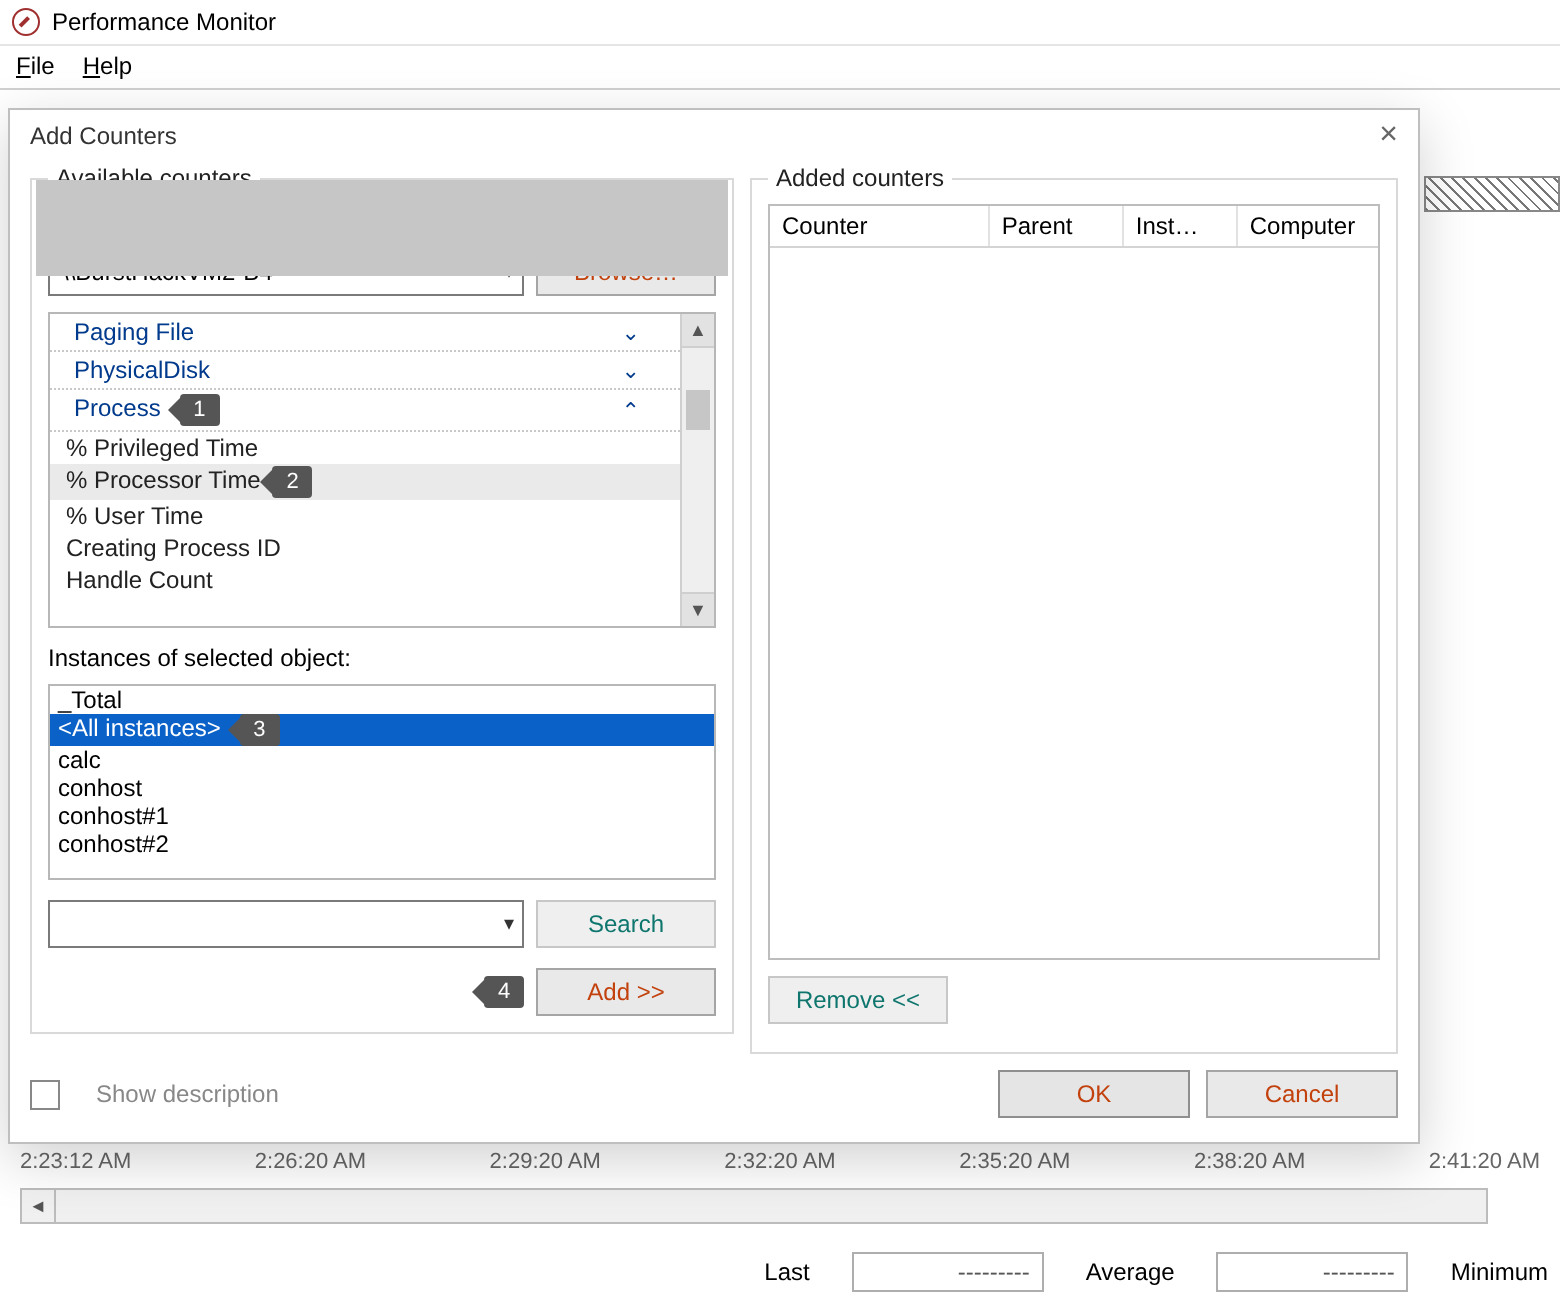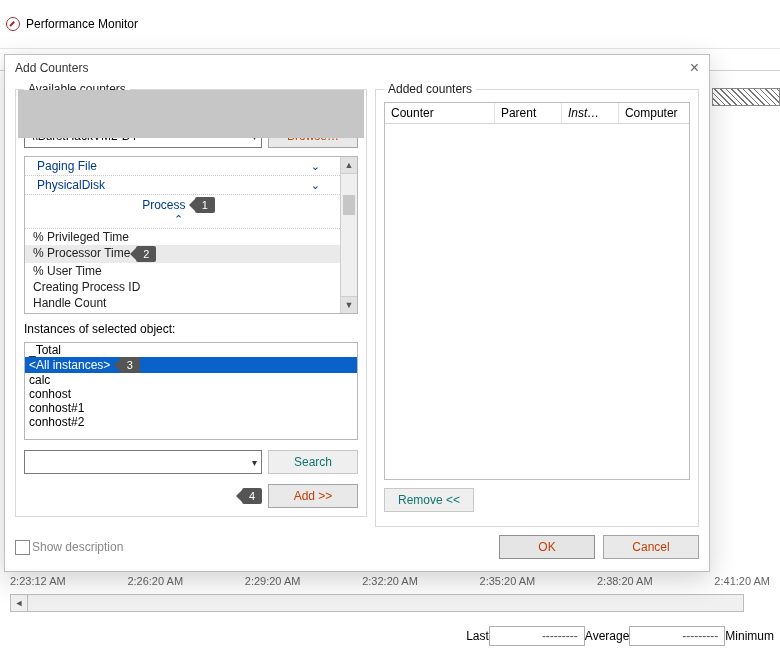--- a/index.html
+++ b/index.html
@@ -10,21 +10,21 @@
     font-family: "Segoe UI", Tahoma, sans-serif;
     font-size: 12px;
     background: #ffffff;
     color: #000;
     overflow: hidden;
     position: relative;
   }
   .titlebar {
     display: flex;
     align-items: center;
-    padding: 13px 6px;
+    padding: 0 6px;
     font-size: 12px;
     height: 22px;
     border-bottom: 1px solid #e5e5e5;
   }
   .titlebar .icon {
     width: 14px; height: 14px; margin-right: 6px;
     border: 1.5px solid #a03030;
     border-radius: 50%;
     position: relative;
     box-sizing: border-box;
@@ -77,21 +77,21 @@
     display: flex; align-items: center; justify-content: center;
     border-right: 1px solid #bcbcbc;
     font-size: 9px; color: #555;
   }
   .bg-stats {
     position: absolute;
     left: 0; right: 0; bottom: 6px;
     display: flex;
     justify-content: flex-end;
     align-items: center;
-    gap: 0;
+    gap: 21px;
     padding: 0 6px 0 0;
     font-size: 12px;
   }
   .bg-stats .box {
     border: 1px solid #aeaeae;
     width: 82px; height: 18px;
     display: inline-flex; align-items: center; justify-content: flex-end;
     padding: 0 6px;
     color: #555;
   }
@@ -200,21 +200,21 @@
     position:absolute; left:2px; right:2px;
     background:#c6c6c6;
   }
   .cat-row {
     position: relative;
     padding: 2px 20px 2px 12px;
     color: #003a8c;
     border-bottom: 1px dotted #c9c9c9;
     display:flex; align-items:center; justify-content:space-between;
   }
-  .cat-row.expanded { font-weight: normal; flex-direction: column; }
+  .cat-row.expanded { font-weight: normal; }
   .cat-row .exp { font-size:11px; color:#003a8c; }
   .item-row {
     padding: 1px 8px 1px 8px;
     font-size: 12px;
     color: #222;
     display:flex; 
     position: relative;
   }
   .item-row.sel { background:#eaeaea; }
 
@@ -281,34 +281,34 @@
     background:#fff;
     font-size:12px;
   }
   .added-head div{
     padding:3px 6px;
     border-right:1px solid #e2e2e2;
   }
   .added-head div:last-child{border-right:none;}
   .col-counter{flex:2;}
   .col-parent{width:54px;}
-  .col-inst{width:44px;font-style:italic;}
+  .col-inst{width:44px;}
   .col-comp{flex:1.2;}
   .remove-row{
     margin-top:8px;
   }
 
   .dialog-footer{
     display:flex;
     align-items:center;
     justify-content:space-between;
     padding:8px 10px 0 10px;
   }
   .chk{
-    display:inline-flex;align-items:center;gap:2px;color:#888;font-size:12px;
+    display:inline-flex;align-items:center;gap:18px;color:#888;font-size:12px;
   }
   .chk .box{
     width:13px;height:13px;border:1px solid #888;background:#fff;
   }
   .footer-btns{display:flex;gap:8px;}
 </style>
 </head>
 <body>
 
 <div class="titlebar">

